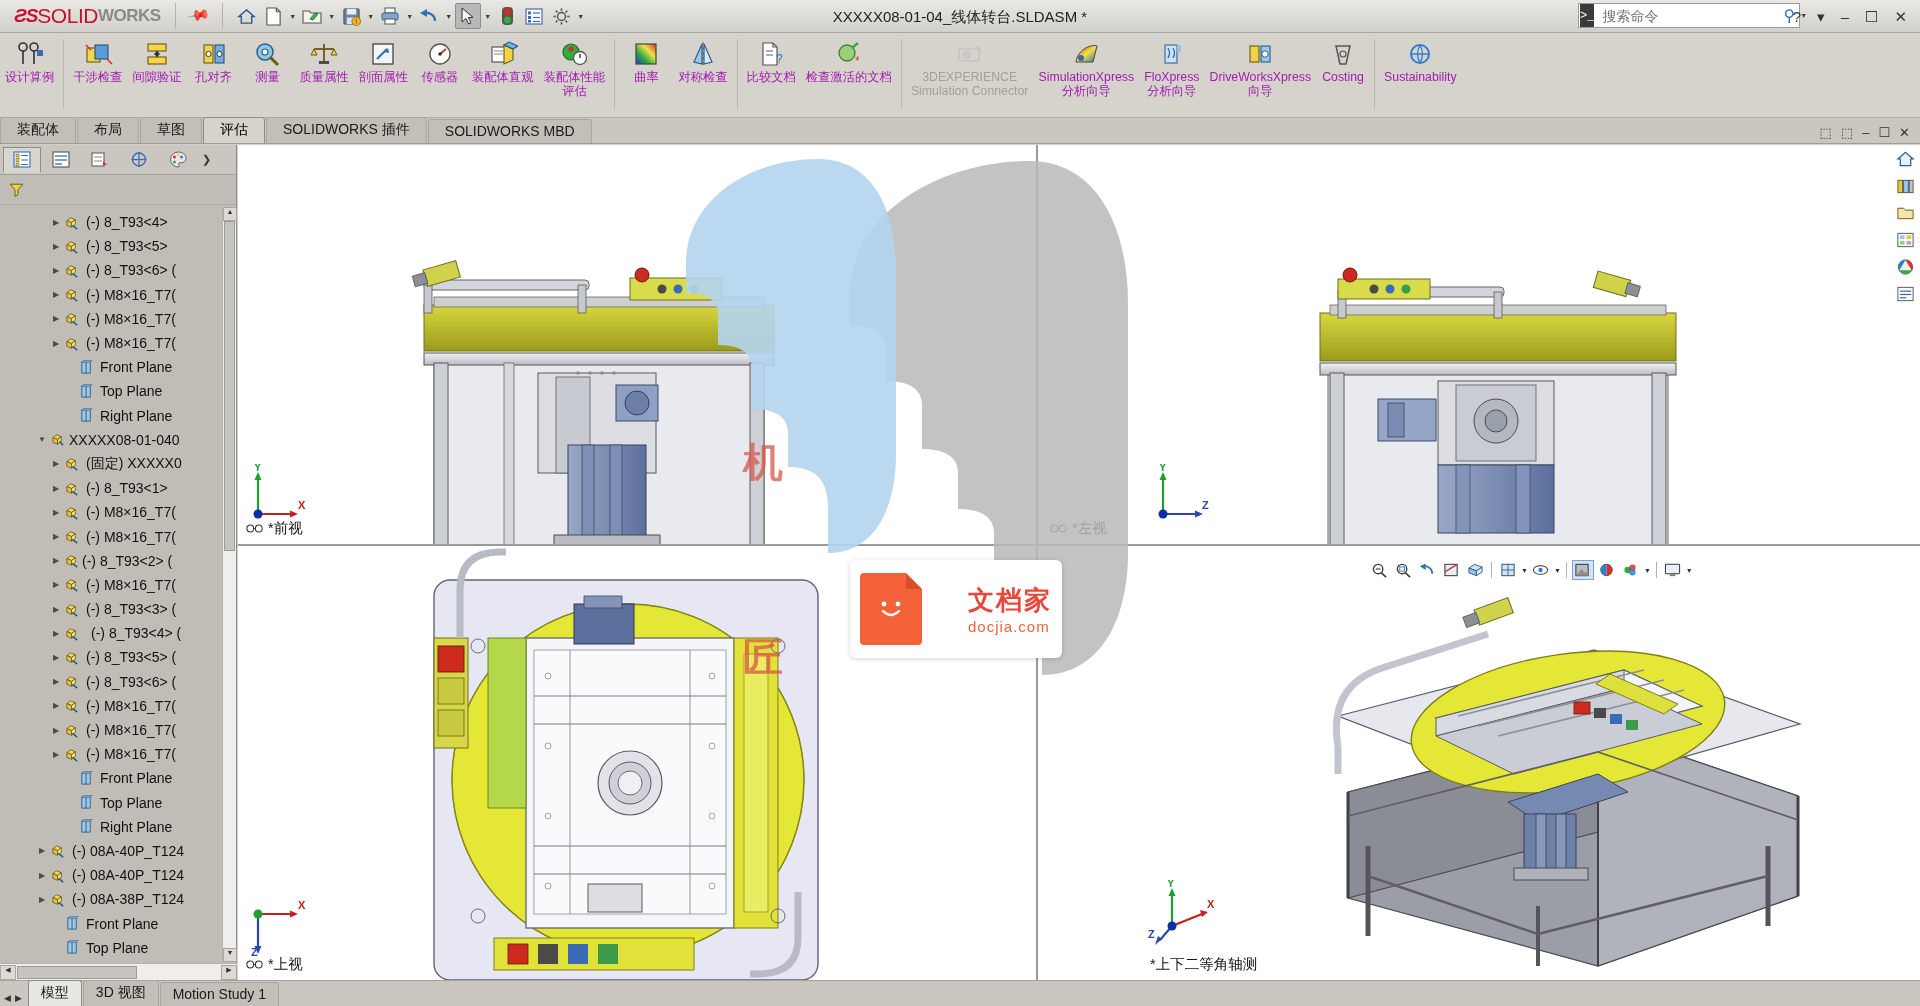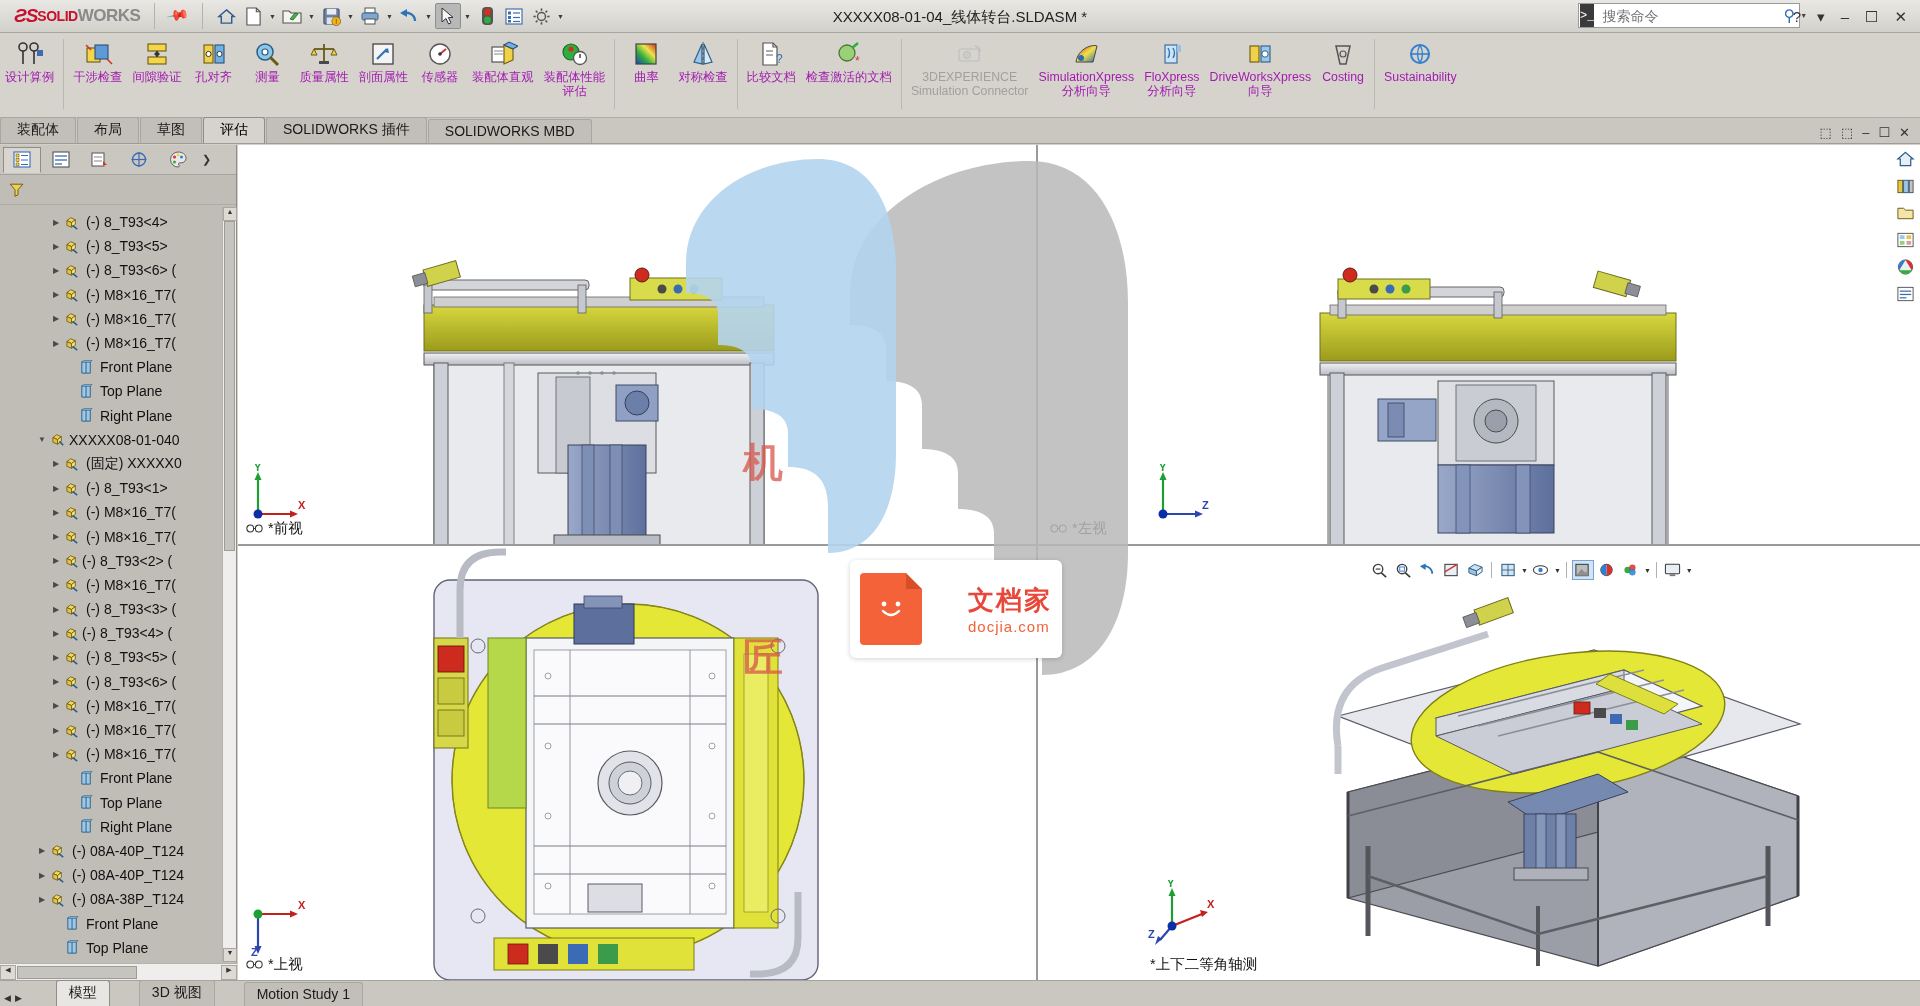--- a/index.html
+++ b/index.html
@@ -6,21 +6,21 @@
   html,body { width:1920px; height:1006px; overflow:hidden; background:#d4d0c8;
     font-family:"Liberation Sans","DejaVu Sans",sans-serif; }
   body { position:relative; }
 
   
   .titlebar { position:absolute; left:0; top:0; width:1920px; height:33px;
     background:linear-gradient(#e9e8e4,#d2d0ca); border-bottom:1px solid #a8a6a0;
     display:flex; align-items:center; }
   .logo { display:flex; align-items:center; padding:0 10px 0 14px; height:33px; }
   .logo .ds { color:#c8102e; font-weight:bold; font-size:19px; font-style:italic; letter-spacing:-1px;}
-  .logo .sw1 { color:#c8102e; font-weight:bold; font-size:14px; letter-spacing:-0.5px;}
+  .logo .sw1 { color:#c8102e; font-weight:normal; font-size:21px; letter-spacing:-0.5px;}
   .logo .sw2 { color:#8a8a8a; font-weight:bold; font-size:17px; letter-spacing:-0.5px;}
   .menu-sep { width:1px; height:26px; background:#b5b3ad; margin:0 4px; }
   .menubar { display:flex; align-items:center; height:33px; }
   .menubar .mi { font-size:14.5px; color:#1a1a1a; padding:4px 11px; cursor:default; }
   .pin { color:#3a7ebf; font-size:15px; padding:0 10px; transform:rotate(35deg); display:inline-block;}
   .qat { display:flex; align-items:center; gap:1px; height:33px; padding-left:6px; }
   .qat .tb { width:26px; height:26px; display:flex; align-items:center; justify-content:center;
     border:1px solid transparent; border-radius:2px; }
   .qat .caret { font-size:7px; color:#3b3b3b; width:11px; text-align:center; }
   .qat .tb.sel { background:#b8b8b8; border:1px solid #8e8e8e; }
@@ -119,21 +119,21 @@
     background:rgba(240,240,240,0.0); }
   .heads-up .hb { width:22px; height:20px; display:flex; align-items:center; justify-content:center; }
   .heads-up .hb.sel { background:#cfe4f7; border:1px solid #7da2ce; }
   .heads-up .sepv { width:1px; height:16px; background:#b0b0b0; margin:0 3px; }
   .heads-up .dcar { font-size:7px; color:#333; }
 
   
   .statusbar { position:absolute; left:0; bottom:0; width:1920px; height:26px;
     background:#cac7c1; border-top:1px solid #a5a39d; display:flex; align-items:flex-end; }
   .sbtab { font-size:14px; padding:3px 12px 4px 12px; border:1px solid #a9a7a1; border-bottom:none;
-    background:#c2bfb9; margin-right:1px; border-radius:3px 3px 0 0; color:#1a1a1a;margin-left:28px; }
+    background:#c2bfb9; margin-right:1px; border-radius:3px 3px 0 0; color:#1a1a1a; }
   .sbtab.active { background:#e8e6e2; border-color:#8f8d87; }
   .sbarrows { display:flex; align-items:center; padding:0 6px 3px 4px; gap:4px; font-size:9px; color:#333;}
 </style>
 </head>
 <body>
 
 <div class="titlebar">
   <div class="logo">
     <span class="ds">ƧS</span>
     <span class="sw1">SOLID</span>
@@ -758,21 +758,21 @@
       <div class="trow" style="padding-left: 50px;">
         <span class="twist">▶</span>
         <span class="ticon">
           <svg width="15" height="15" viewBox="0 0 16 16">
             <path d="M2 6 l4-3 5 2 -4 3 z" fill="#f3d760" stroke="#6b5a12" stroke-width="0.9"></path>
             <path d="M2 6 v5 l5 2 v-5 z" fill="#e5c342" stroke="#6b5a12" stroke-width="0.9"></path>
             <path d="M7 8 l4-3 v5 l-4 3 z" fill="#f8e388" stroke="#6b5a12" stroke-width="0.9"></path>
             <path d="M8 11 l5 4" stroke="#2b5f85" stroke-width="1.7"></path>
           </svg>
         </span>
-        <span class="tw" style="margin-left: 0;">(-) 8_T93&lt;4&gt; (</span>
+        <span class="tw" style="margin-left: 9px;">(-) 8_T93&lt;4&gt; (</span>
       </div>
       <div class="trow" style="padding-left: 50px;">
         <span class="twist">▶</span>
         <span class="ticon">
           <svg width="15" height="15" viewBox="0 0 16 16">
             <path d="M2 6 l4-3 5 2 -4 3 z" fill="#f3d760" stroke="#6b5a12" stroke-width="0.9"></path>
             <path d="M2 6 v5 l5 2 v-5 z" fill="#e5c342" stroke="#6b5a12" stroke-width="0.9"></path>
             <path d="M7 8 l4-3 v5 l-4 3 z" fill="#f8e388" stroke="#6b5a12" stroke-width="0.9"></path>
             <path d="M8 11 l5 4" stroke="#2b5f85" stroke-width="1.7"></path>
           </svg>

